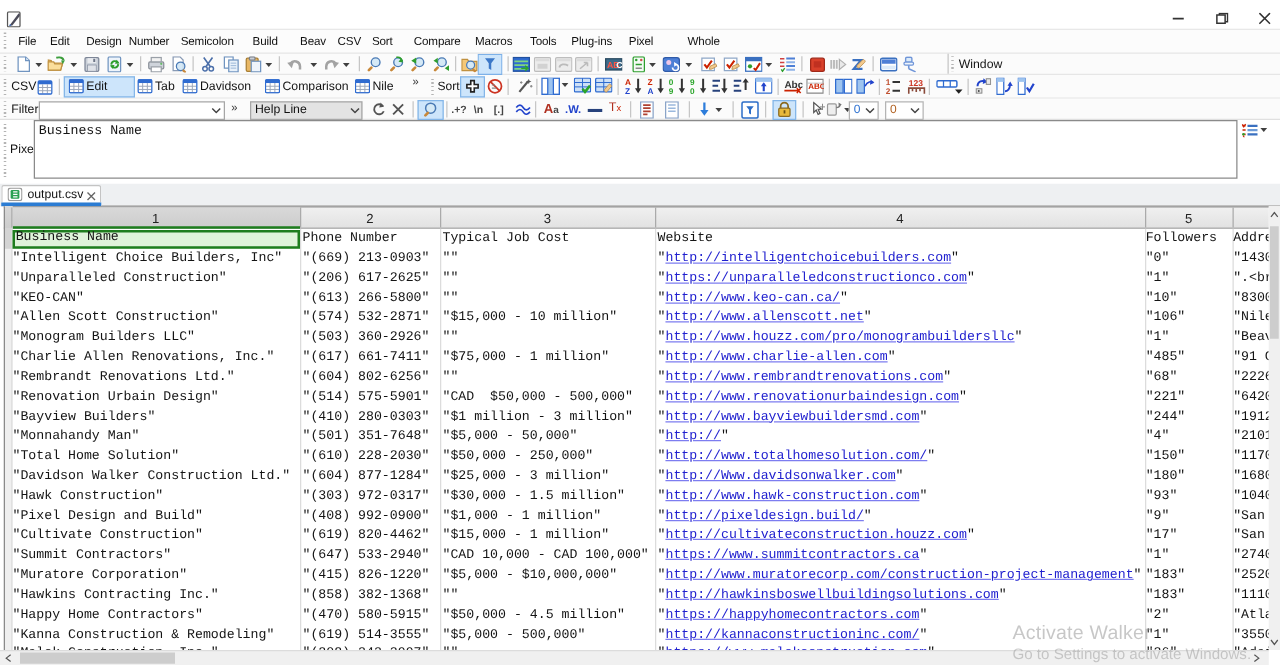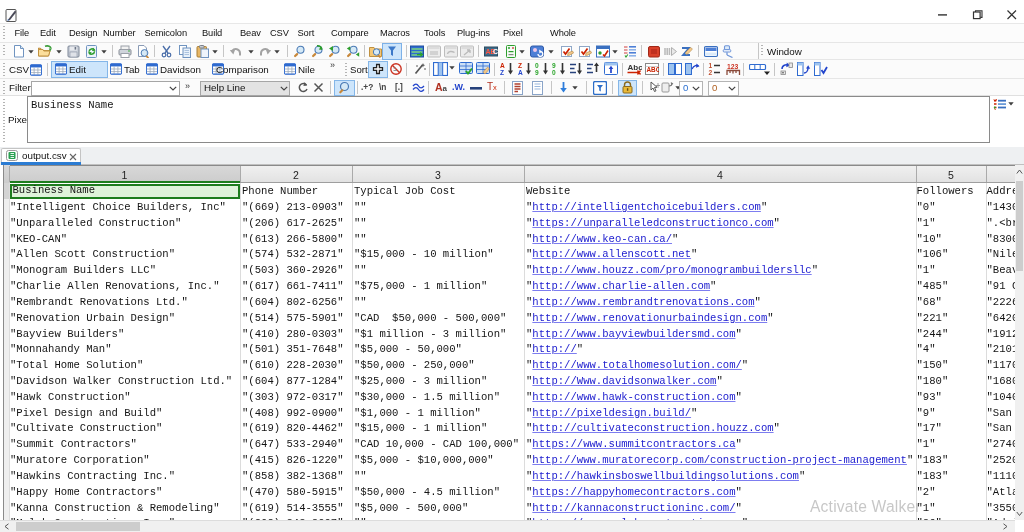--- a/index.html
+++ b/index.html
@@ -285,21 +285,21 @@
       <path d="M0.5 6.5 H13.5 M0.5 9.5 H13.5 M4.8 3.5 V12.5 M9.2 3.5 V12.5" stroke="#9aa6b8" stroke-width="0.9"></path>
       <rect x="0.5" y="0.5" width="13" height="12" rx="1" fill="none" stroke="#2f6bd0"></rect>
     </svg>
 <div class="t" style="left:160px;top:65px;font-size:9.8px;color:#111">Davidson</div>
 <svg style="left:212px;top:63px" width="12" height="12" viewBox="0 0 14 13">
       <rect x="0.5" y="0.5" width="13" height="12" rx="1" fill="#fff" stroke="#2f6bd0"></rect>
       <rect x="0.5" y="0.5" width="13" height="3" fill="#2f6bd0"></rect>
       <path d="M0.5 6.5 H13.5 M0.5 9.5 H13.5 M4.8 3.5 V12.5 M9.2 3.5 V12.5" stroke="#9aa6b8" stroke-width="0.9"></path>
       <rect x="0.5" y="0.5" width="13" height="12" rx="1" fill="none" stroke="#2f6bd0"></rect>
     </svg>
-<div class="t" style="left:216px;top:65px;font-size:9.8px;color:#111">Comparison</div>
+<div class="t" style="left:226px;top:65px;font-size:9.8px;color:#111">Comparison</div>
 <svg style="left:284px;top:63px" width="12" height="12" viewBox="0 0 14 13">
       <rect x="0.5" y="0.5" width="13" height="12" rx="1" fill="#fff" stroke="#2f6bd0"></rect>
       <rect x="0.5" y="0.5" width="13" height="3" fill="#2f6bd0"></rect>
       <path d="M0.5 6.5 H13.5 M0.5 9.5 H13.5 M4.8 3.5 V12.5 M9.2 3.5 V12.5" stroke="#9aa6b8" stroke-width="0.9"></path>
       <rect x="0.5" y="0.5" width="13" height="12" rx="1" fill="none" stroke="#2f6bd0"></rect>
     </svg>
 <div class="t" style="left:298px;top:65px;font-size:9.8px;color:#111">Nile</div>
 <div class="t" style="left:330px;top:61px;font-size:9px;color:#333">»</div>
 <div class="grip" style="left:345px;top:63px;height:13px"></div>
 <div class="t" style="left:350px;top:65px;font-size:9.6px;color:#111">Sort</div>
@@ -598,20 +598,21 @@
 <div class="mono" style="position:absolute;left:0;top:255.24px;width:1015px;height:15.82px"><span style="position:absolute;left:10px">"Summit Contractors"</span><span style="position:absolute;left:242px">"(647) 533-2940"</span><span style="position:absolute;left:354px">"CAD 10,000 - CAD 100,000"</span><span style="position:absolute;left:526px">"<span class="ln">https://www.summitcontractors.ca</span>"</span><span style="position:absolute;left:916.5px">"1"</span><span style="position:absolute;left:986.5px">"2740</span></div>
 <div class="mono" style="position:absolute;left:0;top:271.06px;width:1015px;height:15.82px"><span style="position:absolute;left:10px">"Muratore Corporation"</span><span style="position:absolute;left:242px">"(415) 826-1220"</span><span style="position:absolute;left:354px">"$5,000 - $10,000,000"</span><span style="position:absolute;left:526px">"<span class="ln">http://www.muratorecorp.com/construction-project-management</span>"</span><span style="position:absolute;left:916.5px">"183"</span><span style="position:absolute;left:986.5px">"2520</span></div>
 <div class="mono" style="position:absolute;left:0;top:286.88px;width:1015px;height:15.82px"><span style="position:absolute;left:10px">"Hawkins Contracting Inc."</span><span style="position:absolute;left:242px">"(858) 382-1368"</span><span style="position:absolute;left:354px">""</span><span style="position:absolute;left:526px">"<span class="ln">http://hawkinsboswellbuildingsolutions.com</span>"</span><span style="position:absolute;left:916.5px">"183"</span><span style="position:absolute;left:986.5px">"1110</span></div>
 <div class="mono" style="position:absolute;left:0;top:302.70px;width:1015px;height:15.82px"><span style="position:absolute;left:10px">"Happy Home Contractors"</span><span style="position:absolute;left:242px">"(470) 580-5915"</span><span style="position:absolute;left:354px">"$50,000 - 4.5 million"</span><span style="position:absolute;left:526px">"<span class="ln">https://happyhomecontractors.com</span>"</span><span style="position:absolute;left:916.5px">"2"</span><span style="position:absolute;left:986.5px">"Atla</span></div>
 <div class="mono" style="position:absolute;left:0;top:318.52px;width:1015px;height:15.82px"><span style="position:absolute;left:10px">"Kanna Construction &amp; Remodeling"</span><span style="position:absolute;left:242px">"(619) 514-3555"</span><span style="position:absolute;left:354px">"$5,000 - 500,000"</span><span style="position:absolute;left:526px">"<span class="ln">http://kannaconstructioninc.com/</span>"</span><span style="position:absolute;left:916.5px">"1"</span><span style="position:absolute;left:986.5px">"3550</span></div>
 <div class="mono" style="position:absolute;left:0;top:334.34px;width:1015px;height:15.82px"><span style="position:absolute;left:10px">"Malek Construction, Inc."</span><span style="position:absolute;left:242px">"(208) 343-3997"</span><span style="position:absolute;left:354px">""</span><span style="position:absolute;left:526px">"<span class="ln">https://www.malekconstruction.com</span>"</span><span style="position:absolute;left:916.5px">"36"</span><span style="position:absolute;left:986.5px">"Adai</span></div>
 </div>
 <div style="position:absolute;left:10px;top:183.5px;width:230px;height:15px;background:#dff3da;border:2px solid #1e7d1e;box-sizing:border-box"></div>
 <div class="t mono" style="left:12.5px;top:185.3px">Business Name</div>
 <div class="t" style="left:810px;top:499px;font-size:15.6px;color:#9a9a9a;opacity:0.55;z-index:60;letter-spacing:0.2px">Activate Walker</div>
+<div class="t" style="left:810px;top:517px;font-size:12.1px;color:#9a9a9a;opacity:0.5;z-index:60">Go to Settings to activate Windows.</div>
 <div style="position:absolute;left:1015px;top:165px;width:9px;height:355px;background:#f0f0f0"></div>
 <svg style="left:1016px;top:169px" width="7" height="6" viewBox="0 0 7 6">
       <path d="M0.8 4.5 L3.5 1 L6.2 4.5" stroke="#555" stroke-width="1" fill="none"></path>
     </svg>
 <div style="position:absolute;left:1016px;top:181px;width:7px;height:90px;background:#cdcdcd"></div>
 <svg style="left:1016px;top:511px" width="7" height="6" viewBox="0 0 7 6">
       <path d="M0.8 1 L3.5 4.5 L6.2 1" stroke="#555" stroke-width="1" fill="none"></path>
     </svg>
 <div style="position:absolute;left:0;top:520px;width:1015px;height:12px;background:#f0f0f0;border-top:1px solid #dcdcdc;box-sizing:border-box"></div>
 <svg style="left:4px;top:523px" width="6" height="7" viewBox="0 0 6 7">

